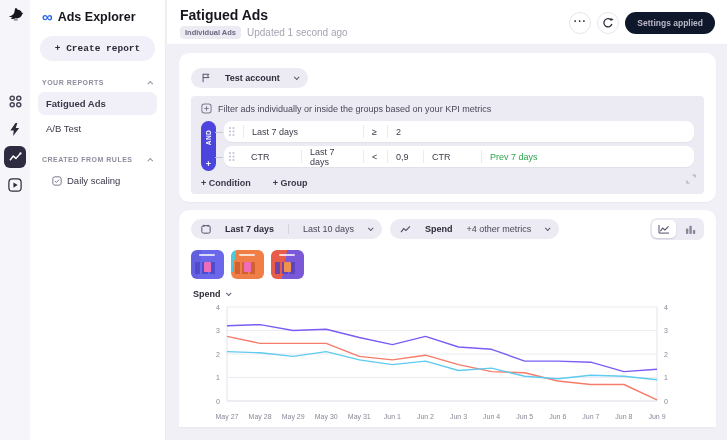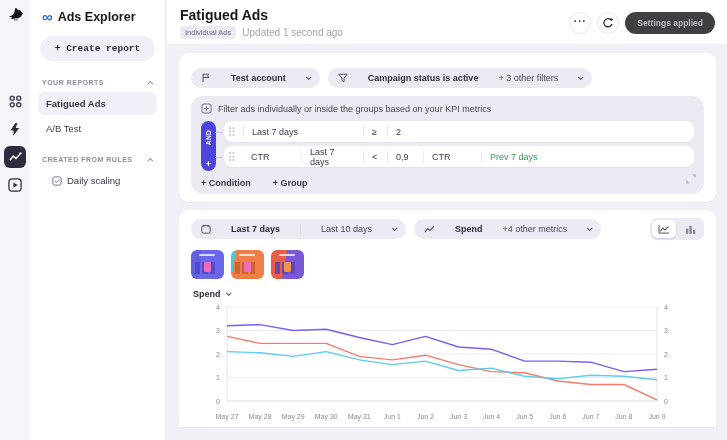--- a/index.html
+++ b/index.html
@@ -29,42 +29,42 @@
   .side-item.selected { background:#f1eff7; font-weight:bold; }
   .side-group { margin-bottom:12px; }
   .indent { padding-left:14px; }
 
   
   .main { position:absolute; left:167px; top:0; width:560px; height:440px; }
   .hdr { background:#fff; height:45px; border-bottom:1px solid #efedf4; padding:7px 12px 0 13px;
     display:flex; justify-content:space-between; }
   .hdr-title { font-size:14px; font-weight:bold; color:#17161f; }
   .hdr-sub { display:flex; align-items:center; gap:6px; margin-top:3px; }
-  .badge { background:#eceaf3; color:#6b6880; font-size:7.5px; font-weight:normal; padding:2px 5px; border-radius:4px; }
+  .badge { background:#eceaf3; color:#6b6880; font-size:7.5px; font-weight:bold; padding:2px 5px; border-radius:4px; }
   .updated { font-size:10px; color:#a6a3b4; }
   .hdr-right { display:flex; align-items:flex-start; gap:6px; padding-top:5px; }
   .circ-btn { width:22px; height:22px; border-radius:50%; border:1px solid #e7e5ee; background:#fff;
     display:flex; align-items:center; justify-content:center; cursor:pointer; font-size:10px; font-weight:bold; color:#2e2c3a; }
-  .settings-btn { background:#404040; border:none; border-radius:12px; padding:6px 12px;
+  .settings-btn { background:#0f172a; border:none; border-radius:12px; padding:6px 12px;
     font-size:8.5px; font-weight:bold; color:#bcb8ca; font-family:"Liberation Sans", sans-serif; }
 
   
   .card { background:#fff; border-radius:10px; margin:8px 11px 0 12px; padding:8px 12px;
     box-shadow:0 1px 2px rgba(40,38,60,.04); }
   .add-desc { font-size:9px; color:#8a8798; cursor:pointer; }
   .pill-row { display:flex; gap:8px; margin-top:7px; align-items:center; }
-  .pill { display:flex; align-items:center; gap:20px; background:#eceaf3; border-radius:14px;
+  .pill { display:flex; align-items:center; gap:14px; background:#eceaf3; border-radius:14px;
     padding:5px 10px; font-size:9px; font-weight:bold; color:#2e2c3a; cursor:pointer; }
   .pill .soft { font-weight:normal; color:#4a4858; }
   .chv { display:inline-block; width:4px; height:4px; border-right:1.2px solid #55526a;
     border-bottom:1.2px solid #55526a; transform:rotate(45deg) translateY(-1px); }
   .chv-up { transform:rotate(225deg) translateY(-1px); border-color:#8f8c9e; }
   .pill-div { width:1px; height:10px; background:#d8d5e2; }
 
-  .kpi-box { background:#eceaf3; border-radius:12px; margin-top:8px; padding:7px 10px 6px 10px; position:relative; }
+  .kpi-box { background:#eceaf3; border-radius:4px; margin-top:8px; padding:7px 10px 6px 10px; position:relative; }
   .kpi-head { display:flex; align-items:center; gap:6px; font-size:9px; color:#4a4858; margin-bottom:7px; }
   .kpi-body { display:flex; gap:8px; }
   .and-pill { width:15px; border-radius:8px; background:#4b44dd; display:flex; flex-direction:column;
     align-items:center; justify-content:space-between; padding:5px 0 3px 0; cursor:pointer; }
   .and-txt { color:#fff; font-size:6.5px; font-weight:bold; letter-spacing:.5px; transform:rotate(-90deg); margin-top:8px; }
   .and-plus { color:#fff; font-size:9px; font-weight:bold; line-height:8px; }
   .rows { flex:1; }
   .cond-row { background:#fff; border-radius:8px; height:21px; display:flex; align-items:center;
     margin-bottom:4px; font-size:9px; color:#3c3a4a; box-shadow:0 1px 1px rgba(40,38,60,.05); position:relative; }
   .cond-row::before { content:""; position:absolute; left:-9px; top:50%; width:8px; height:1px; background:#c9c6d8; }
@@ -189,28 +189,20 @@
     </div>
   </div>
 
   <div class="card">
     <div class="pill-row">
       <div class="pill">
         <svg width="10" height="10" viewBox="0 0 12 12">
             <path d="M2.5 1v10M2.5 1.5h7l-1.6 2 1.6 2h-7" fill="none" stroke="#55526a" stroke-width="1.2"></path>
           </svg>
         <span>Test account</span>
-        <i class="chv"></i>
-      </div>
-      <div class="pill">
-        <svg width="10" height="10" viewBox="0 0 12 12">
-            <path d="M1 1.5h10L7.3 6v4.5L4.7 8.8V6z" fill="none" stroke="#55526a" stroke-width="1.2"></path>
-          </svg>
-        <span>Campaign status is active</span>
-        <span class="soft">+ 3 other filters</span>
         <i class="chv"></i>
       </div>
     </div>
 
     <div class="kpi-box">
       <div class="kpi-head">
         <svg width="11" height="11" viewBox="0 0 12 12">
             <rect x="1" y="1" width="10" height="10" rx="2.5" fill="none" stroke="#7d7a92" stroke-width="1.1"></rect>
             <path d="M6 3.6v4.8M3.6 6h4.8" stroke="#7d7a92" stroke-width="1.1"></path>
           </svg>

